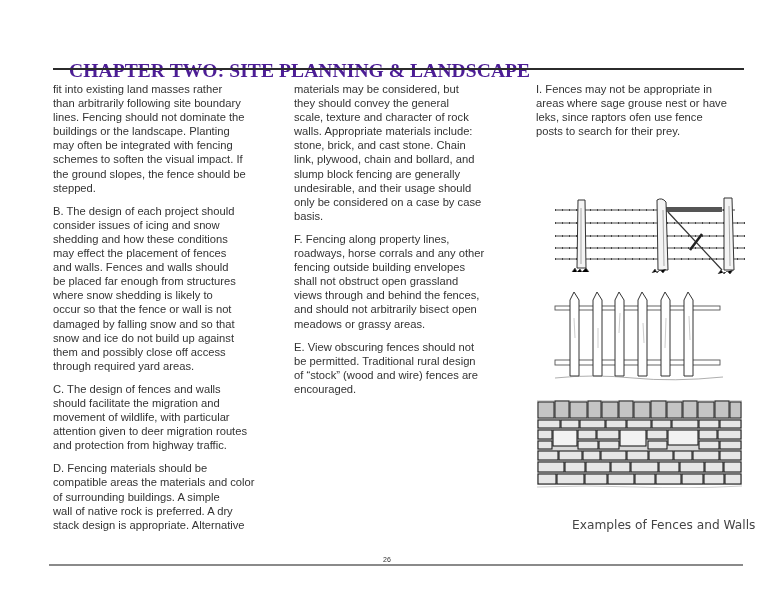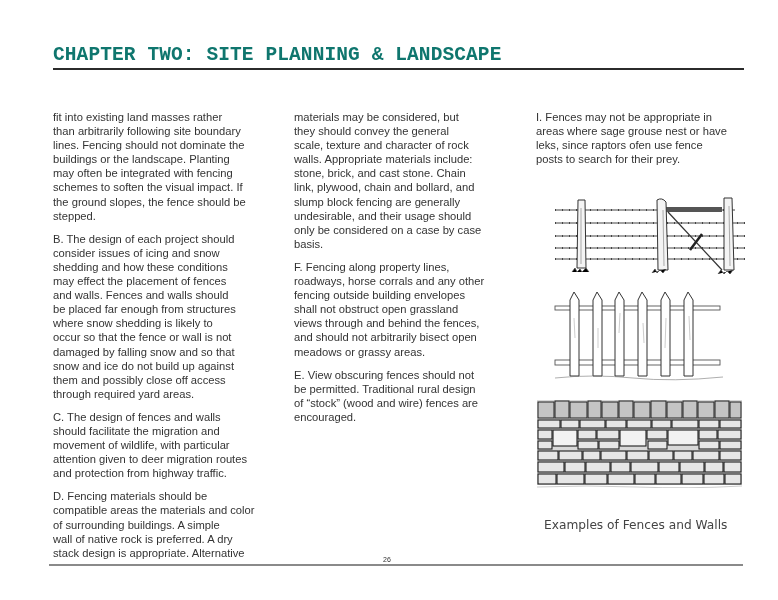--- a/index.html
+++ b/index.html
@@ -2,35 +2,35 @@
 <html><head>
   <meta charset="utf-8">
   <style>
     html, body { margin: 0; padding: 0; }
     body {
       width: 778px; height: 600px; background: #ffffff; position: relative; overflow: hidden;
       font-family: "Liberation Sans", sans-serif; color: #2a2a2a;
     }
     .title {
       position: absolute; left: 53px; top: 44px;
-      font-family: Liberation Mono, monospace; font-weight: bold;
-      font-size: 19.5px; letter-spacing: 0.1px; color: #0f766e; margin: 0; white-space: nowrap;
+      font-family: Liberation Serif, serif; font-weight: bold;
+      font-size: 19.5px; letter-spacing: 0.1px; color: #4c1d95; margin: 16px; white-space: nowrap;
     }
     .title-rule { position: absolute; left: 53px; top: 68px; width: 691px; height: 2px; background: #2b2b2b; }
-    .col { position: absolute; top: 82px; width: 235px; font-size: 11.2px; line-height: 14.1px; color: #333; margin-top: 28px; }
+    .col { position: absolute; top: 82px; width: 235px; font-size: 11.2px; line-height: 14.1px; color: #333; }
     .col1 { left: 53px; }
     .col2 { left: 294px; }
     .col3 { left: 536px; width: 215px; }
     .col p { margin: 0 0 9px 0; white-space: pre-line; }
     .figure { position: absolute; }
     .fig1 { left: 550px; top: 188px; width: 200px; height: 90px; }
     .fig2 { left: 553px; top: 288px; width: 175px; height: 95px; }
     .fig3 { left: 537px; top: 400px; width: 205px; height: 88px; }
     .caption {
-      position: absolute; left: 544px; top: 518px; font-size: 12.2px; color: #444;
+      position: absolute; left: 572px; top: 518px; font-size: 12.2px; color: #444;
       font-family: "DejaVu Sans", sans-serif; white-space: nowrap;
     }
     .page-number {
       position: absolute; left: 383px; top: 556px; font-size: 7px; color: #333; font-family: "Liberation Sans", sans-serif;
     }
     .footer-rule { position: absolute; left: 49px; top: 564px; width: 694px; height: 2px; background: #8a8a8a; }
   </style>
 </head>
 <body>
 

